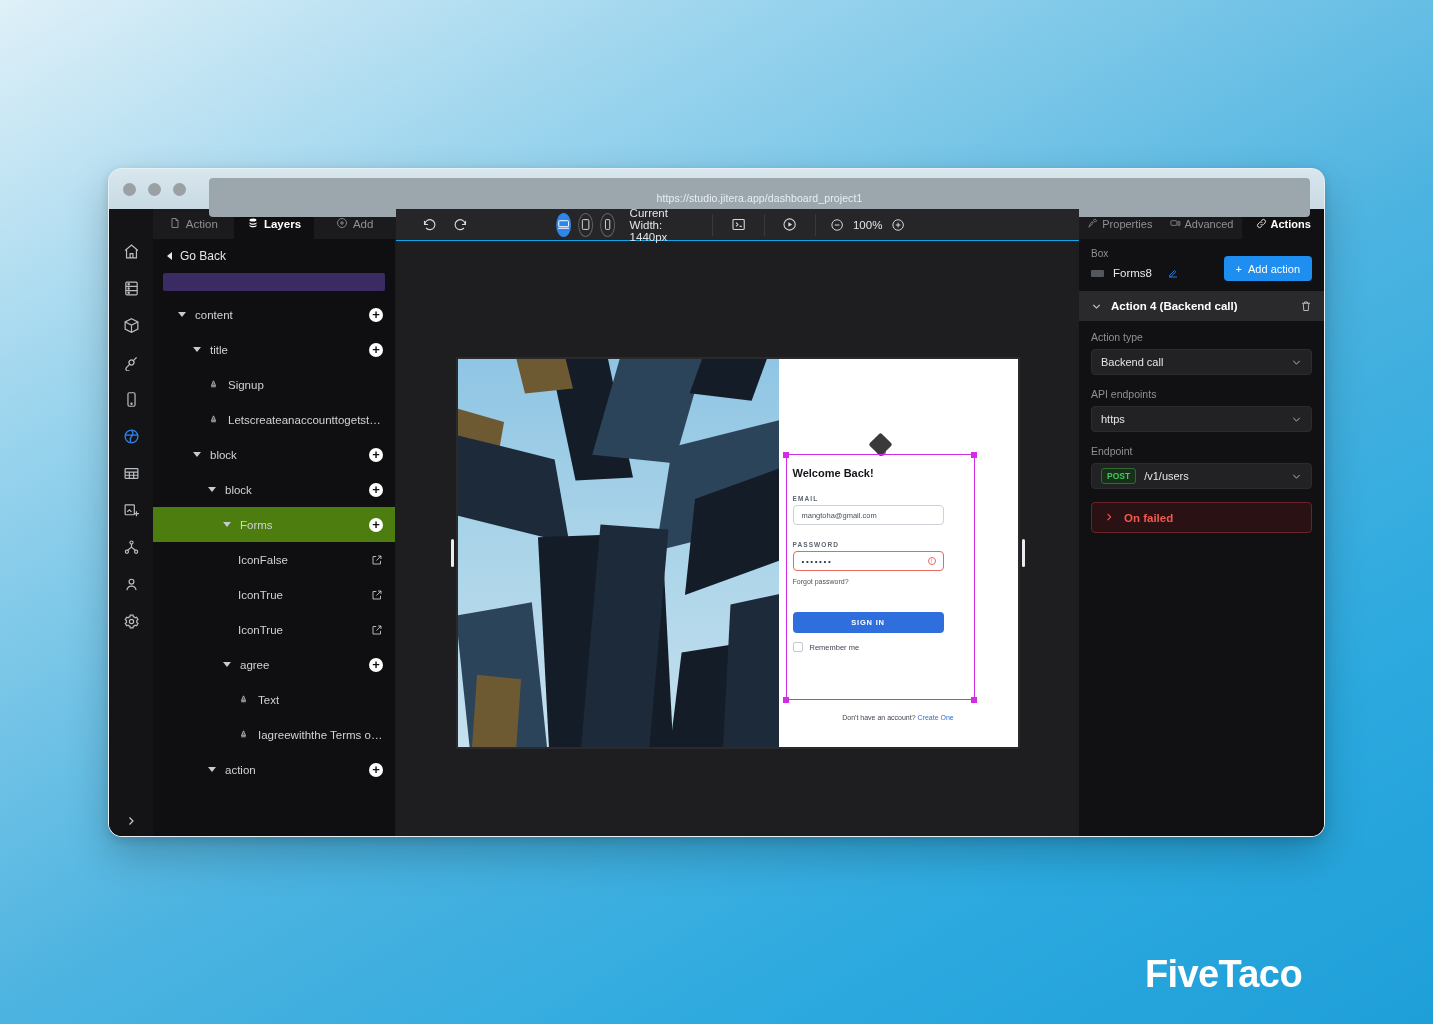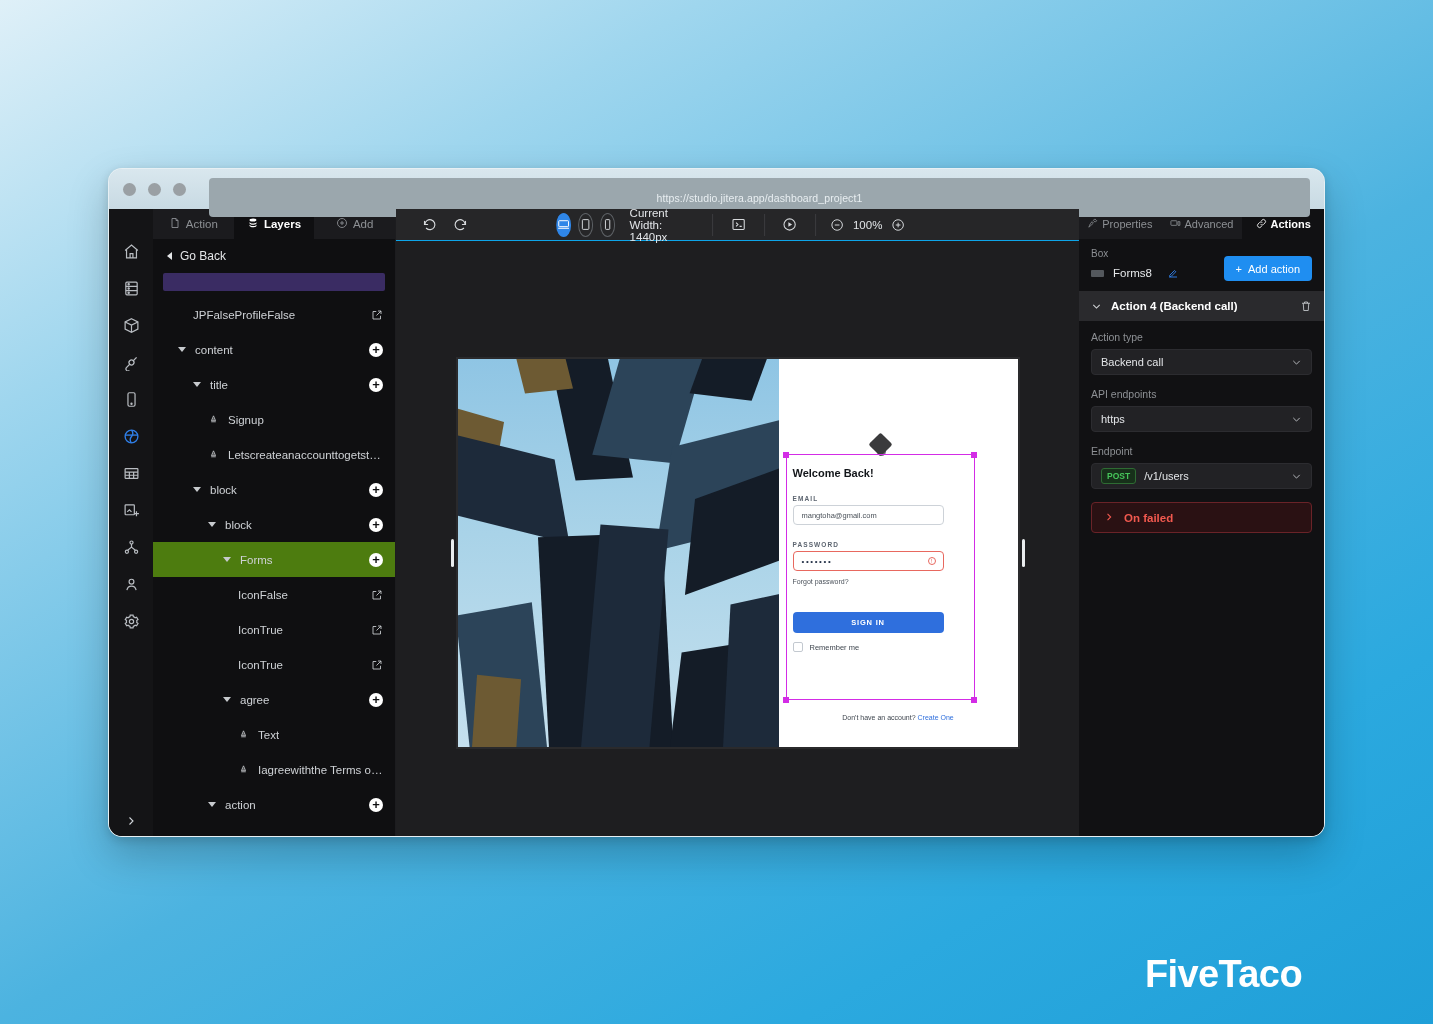--- a/index.html
+++ b/index.html
@@ -395,33 +395,20 @@
       </div>
 
       <div id="go-back">
         <span class="tri"></span>
         <span>Go Back</span>
       </div>
 
       <div id="layer-tree">
         <div class="layer-strip"></div>
         <div id="layer-rows">
-            <div class="layer-row" style="padding-left: 40px;">
-              <span class="tspacer"></span>
-              <span class="layer-label">JPFalseProfileFalse</span>
-              <span class="right-act">
-                <span class="edit-btn">
-                  <svg viewBox="0 0 24 24" fill="none" stroke="currentColor" stroke-width="1.7">
-                    <path d="M19 13.5V20H4V5h6.5"></path>
-                    <path d="M14 4h6v6"></path>
-                    <path d="M20 4l-9 9"></path>
-                  </svg>
-                </span>
-              </span>
-            </div>
             <div class="layer-row" style="padding-left: 25px;">
               <span class="caret"></span>
               <span class="layer-label">content</span>
               <span class="right-act">
                 <span class="plus-btn">+</span>
               </span>
             </div>
             <div class="layer-row" style="padding-left: 40px;">
               <span class="caret"></span>
               <span class="layer-label">title</span>

